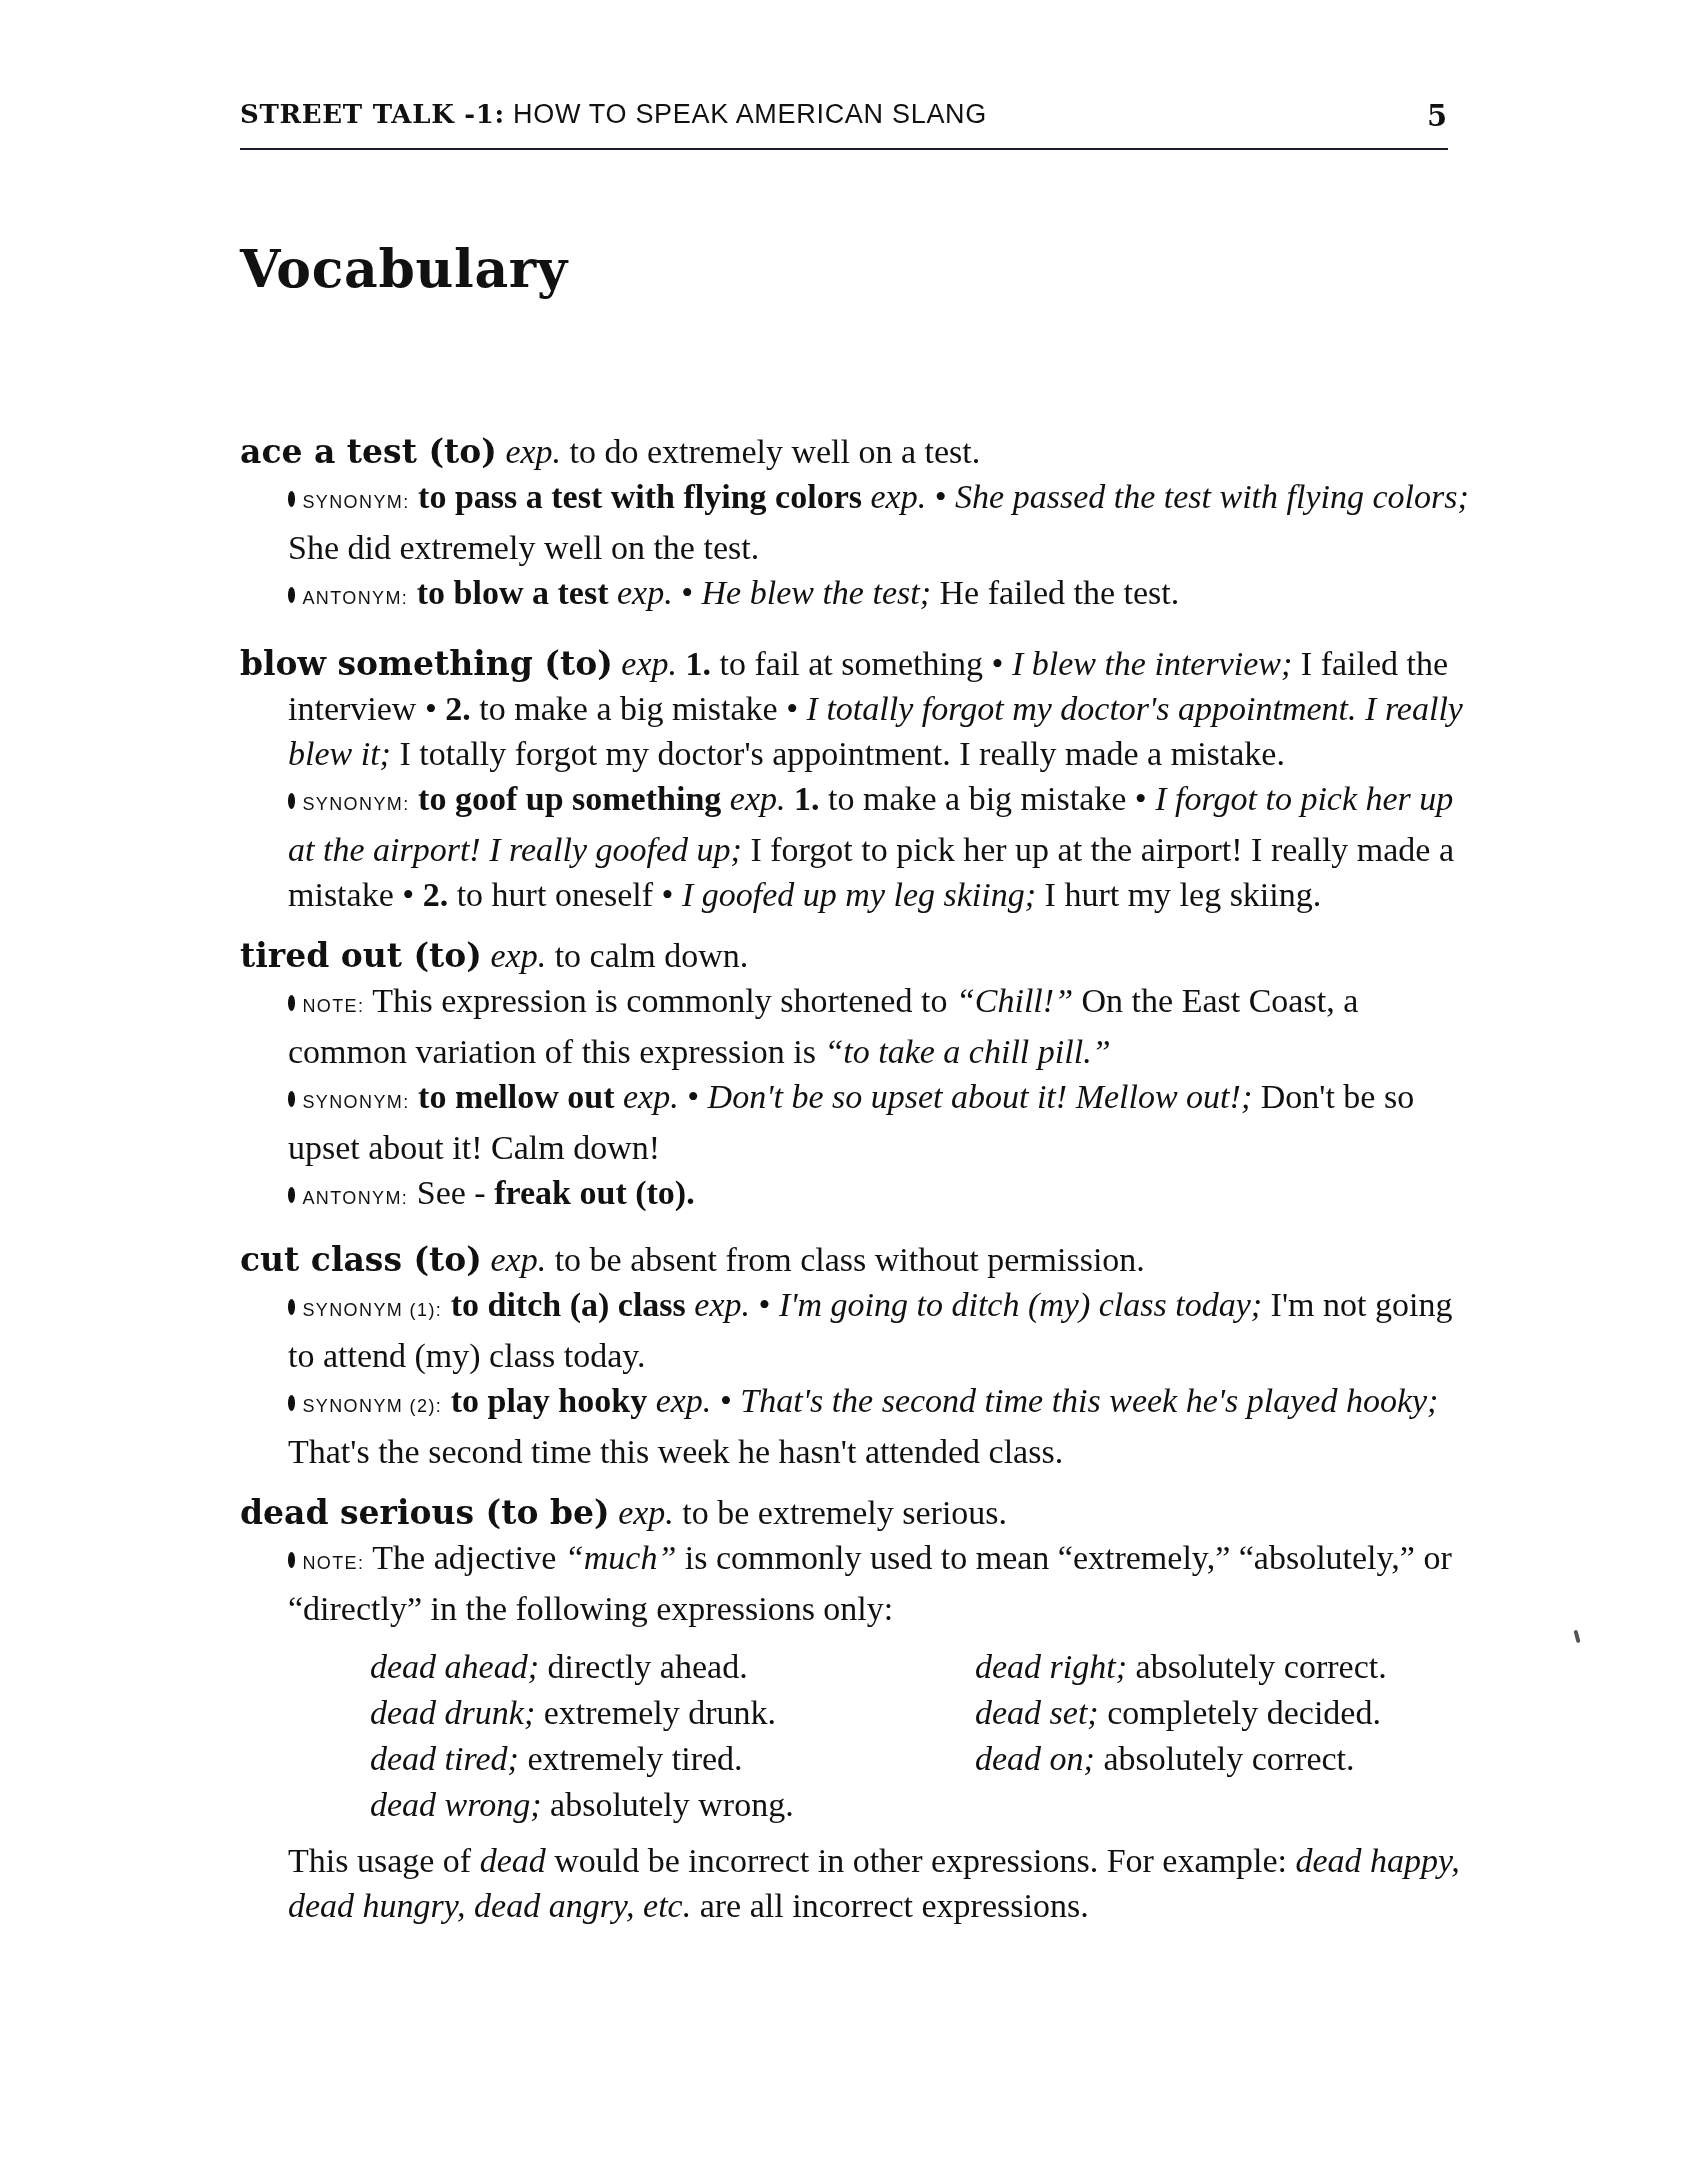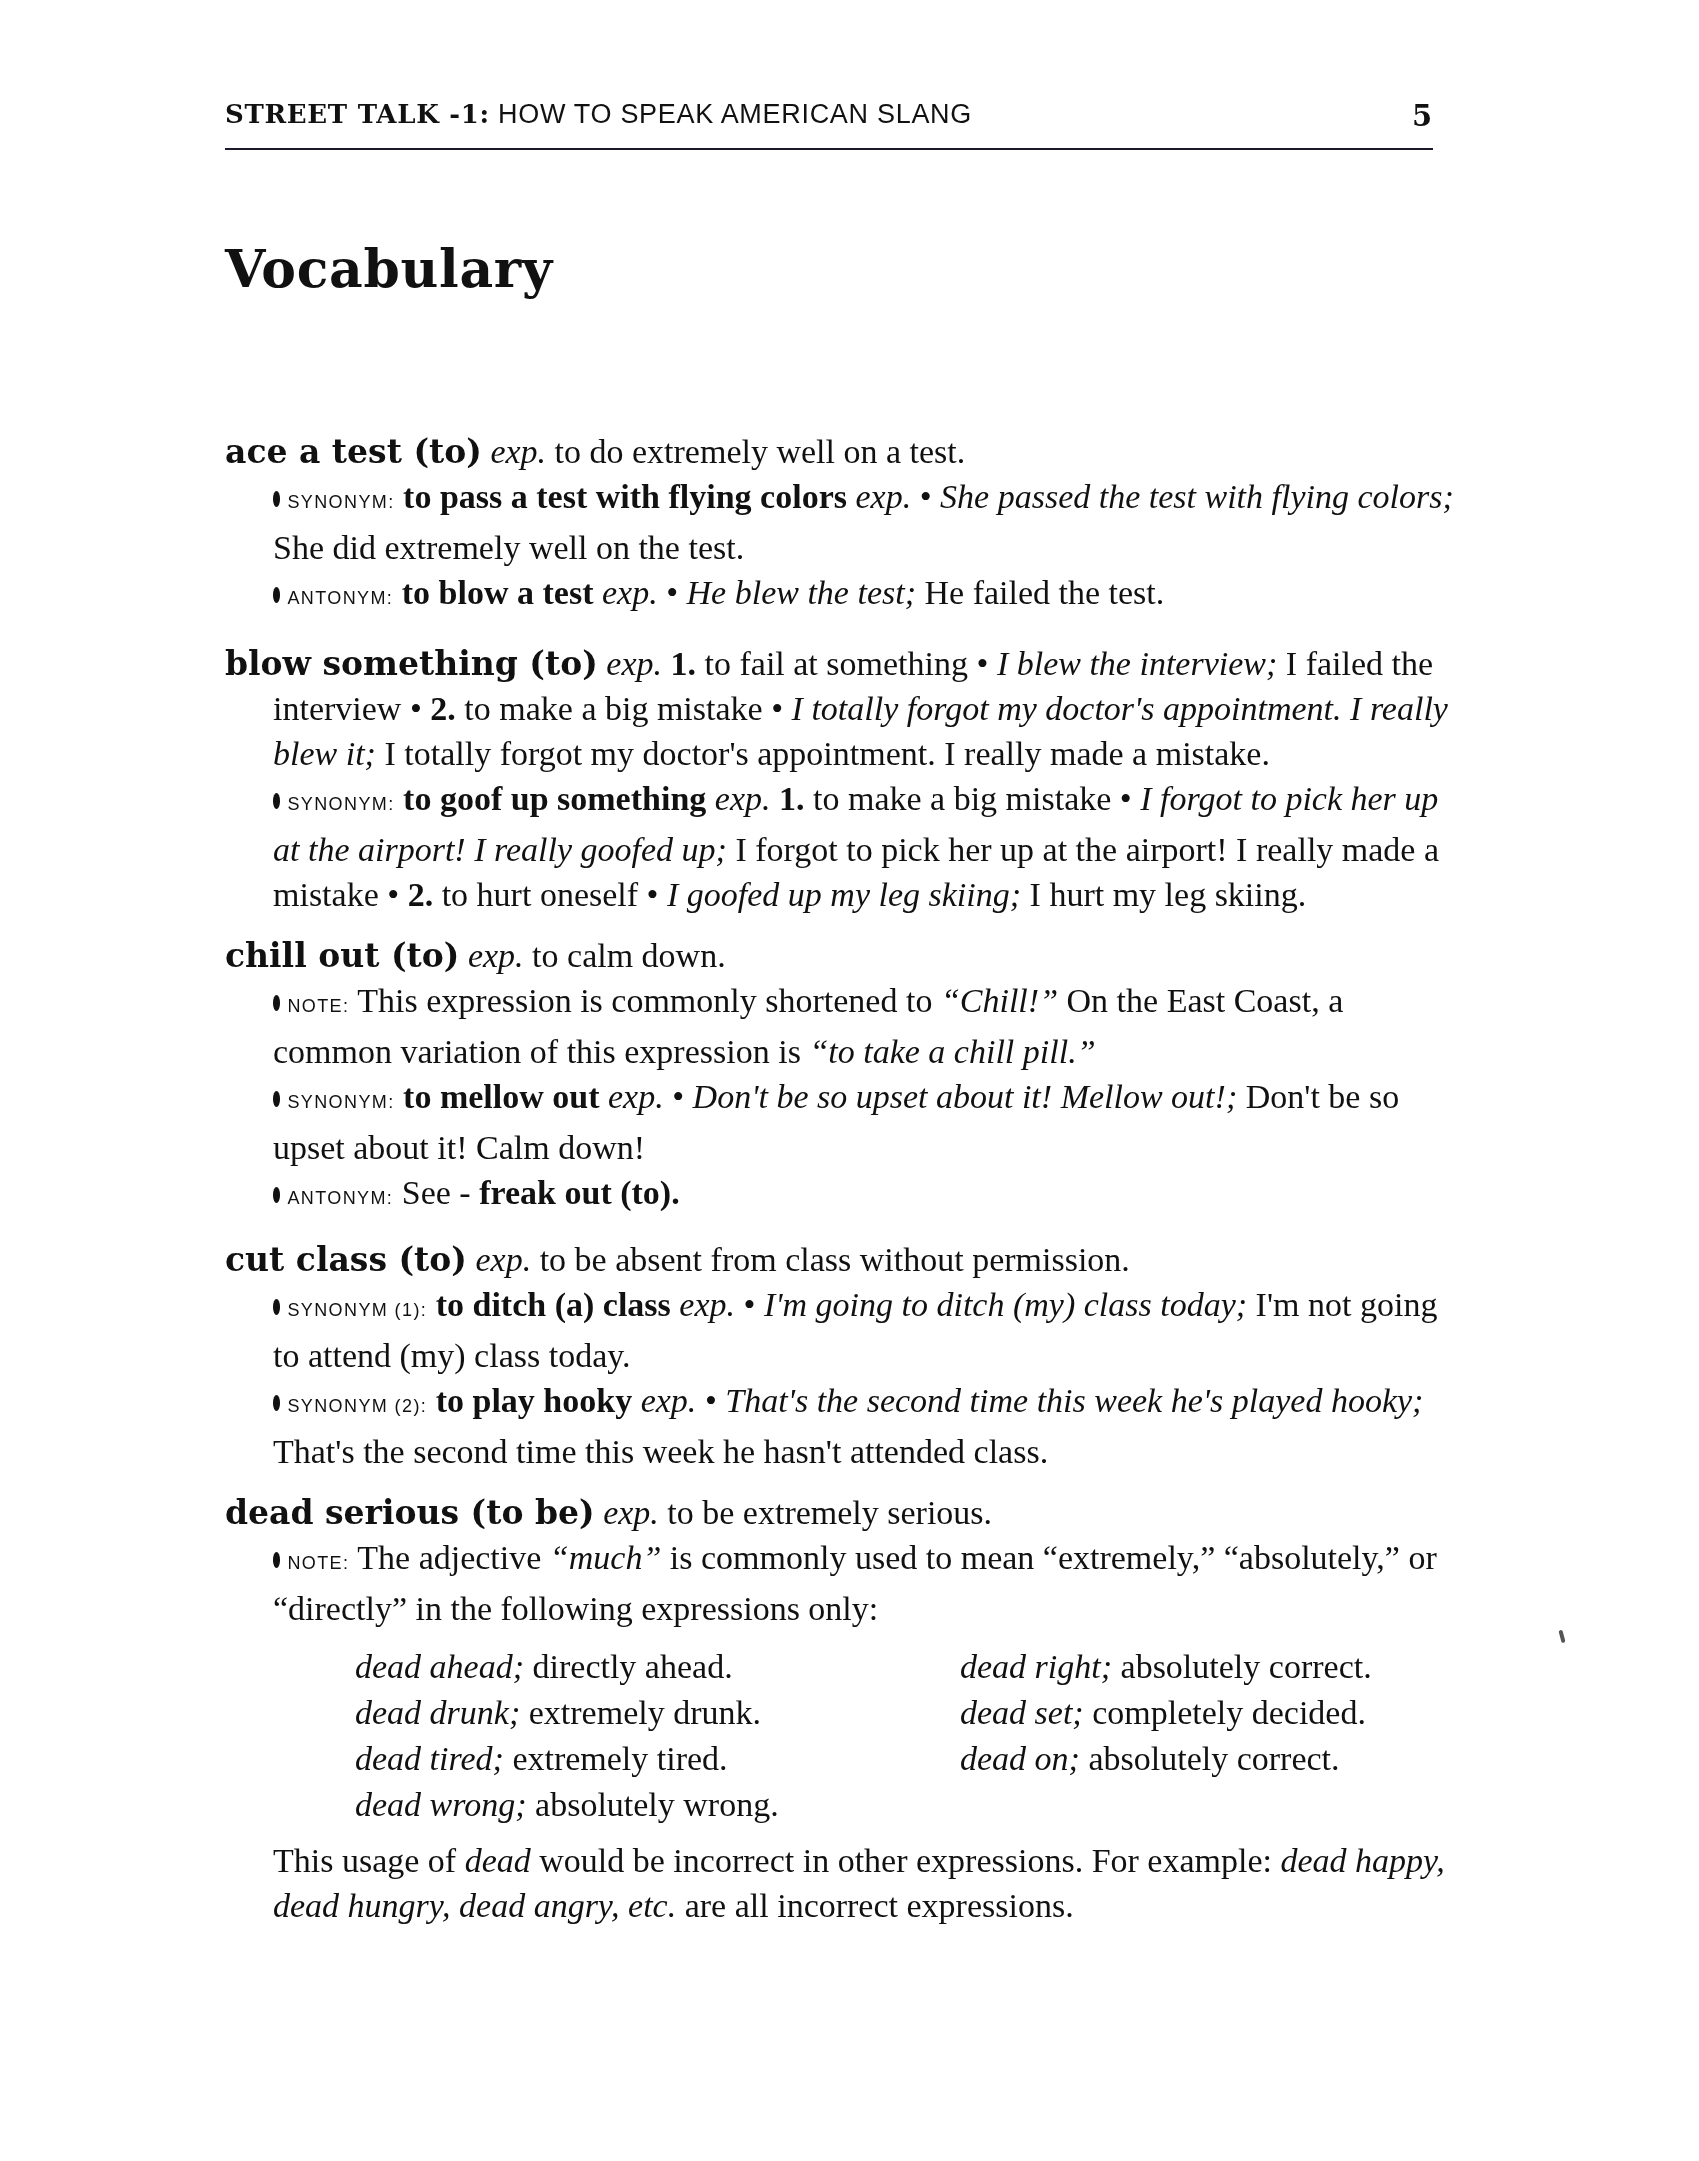--- a/index.html
+++ b/index.html
@@ -1,17 +1,17 @@
 <!DOCTYPE html>
 <html style="font-size:11.5px"><head>
 <meta charset="utf-8">
 <style>
   html, body { margin: 0; padding: 0; background: #ffffff; }
   body { width: 1700px; height: 2161px; position: relative; overflow: hidden; color: #111111; }
-  .page { position: absolute; left: 0; top: 0; width: 1668px; height: 2161px; }
+  .page { position: absolute; left: 15px; top: 0; width: 1668px; height: 2161px; }
   .running-head {
     position: absolute; left: 225px; top: 99px; width: 1208px; height: 43px;
     font-family: "Liberation Sans", sans-serif; font-size: 27px; letter-spacing: 0.7px;
   }
   .running-head .book { font-family: "DejaVu Serif", serif; font-weight: bold; font-size: 26px; }
   .running-head .sub { font-family: "Liberation Sans", sans-serif; font-weight: normal; }
   .running-head .pnum { position: absolute; right: 0; top: 0; font-family: "DejaVu Serif", serif; font-weight: bold; font-size: 29px; }
   .head-rule { position: absolute; left: 225px; top: 148px; width: 1208px; height: 2.2px; background: #1a1a2a; }
   .title {
     position: absolute; left: 225px; top: 238px; margin: 0;
@@ -101,21 +101,21 @@
         <span class="b">2.</span>
         <span>to hurt oneself</span>
         <span>•</span>
         <span class="i">I goofed up my leg skiing;</span>
         <span>I hurt my leg skiing.</span>
       </div>
     </div>
 
     <div class="entry">
       <div>
-        <span class="headword">chill out (to)</span>
+        <span class="headword">tired out (to)</span>
         <span class="pos">exp.</span>
         <span>to calm down.</span>
       </div>
       <div class="indent">
         <span class="marker"></span><span class="label">NOTE:</span>
         <span>This expression is commonly shortened to </span><span class="i">“Chill!”</span><span> On the East Coast, a common variation of this expression is </span><span class="i">“to take a chill pill.”</span>
       </div>
       <div class="indent">
         <span class="marker"></span><span class="label">SYNONYM:</span>
         <span class="b">to mellow out</span>

